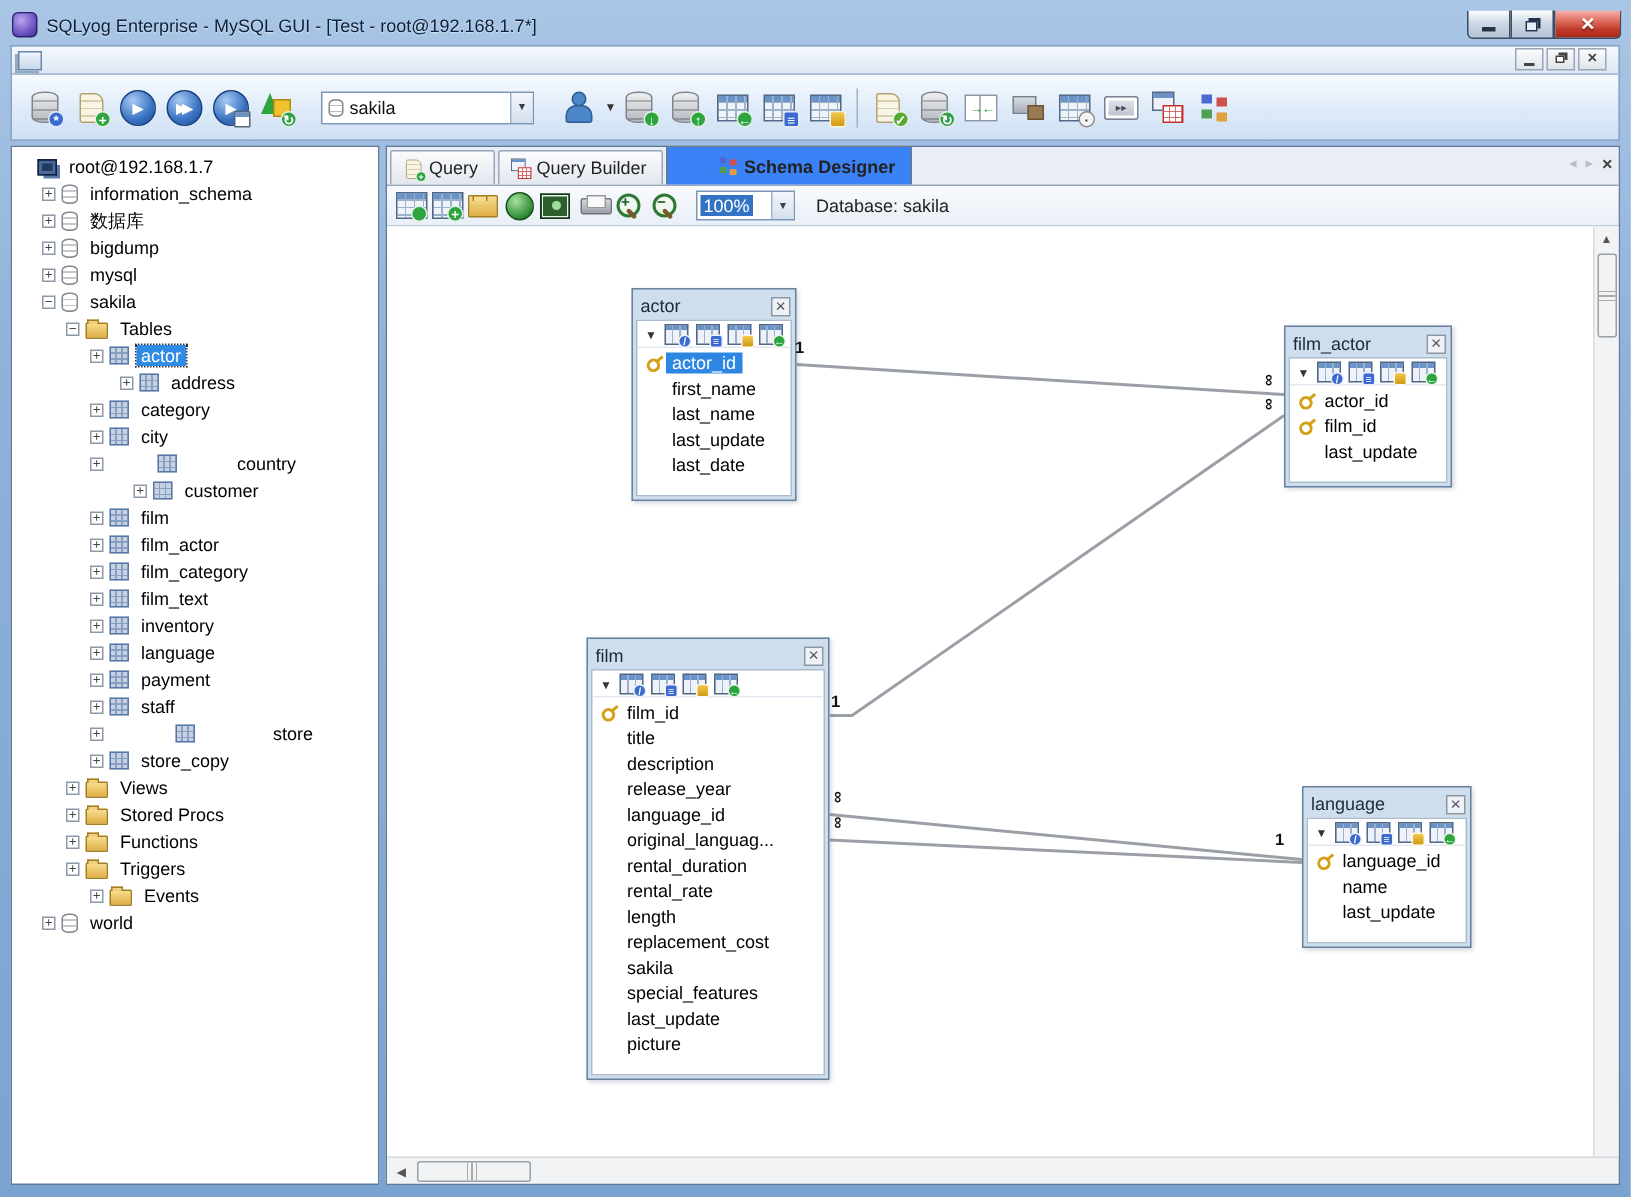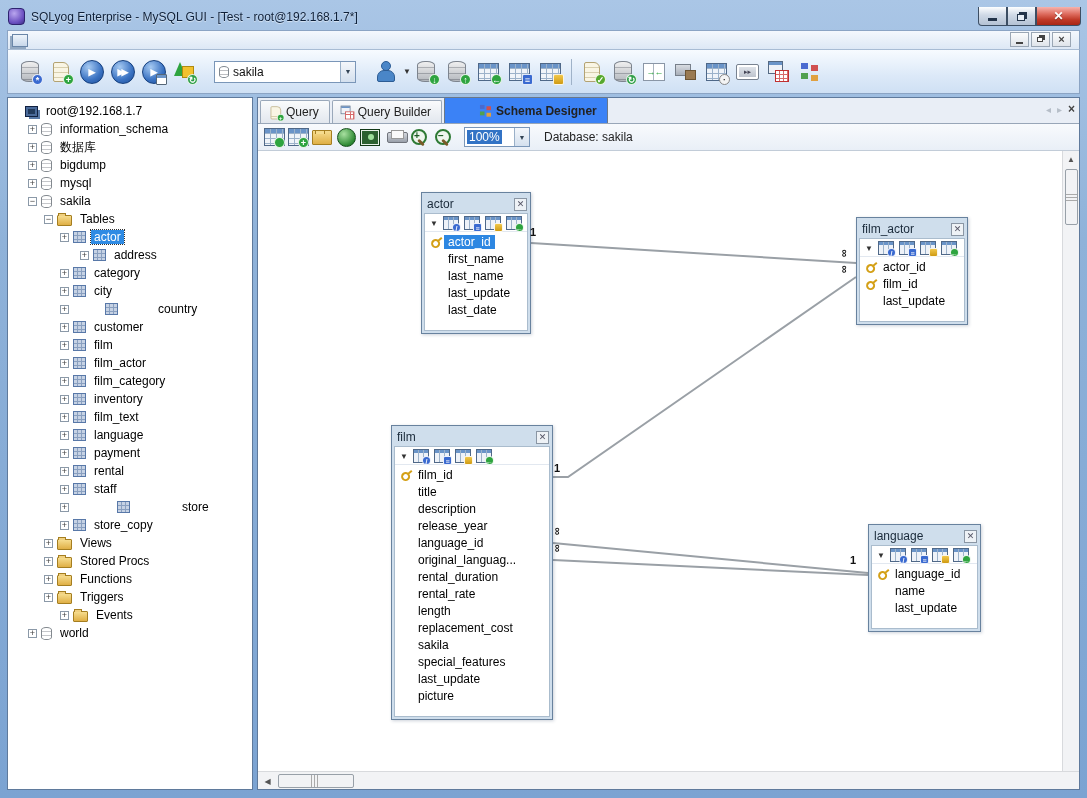--- a/index.html
+++ b/index.html
@@ -532,21 +532,21 @@
           <div class="tree-row" style="padding-left: 52px;">
             <span class="exp" data-exp="plus"></span>
             <span class="node-icon" data-icon="table"></span>
             <span class="tree-label">city</span>
           </div>
           <div class="tree-row" style="padding-left: 52px; gap: 32px;">
             <span class="exp" data-exp="plus"></span>
             <span class="node-icon" data-icon="table"></span>
             <span class="tree-label">country</span>
           </div>
-          <div class="tree-row" style="padding-left: 52px;">
+          <div class="tree-row" style="padding-left: 52px; margin-left: 29px;">
             <span class="exp" data-exp="plus"></span>
             <span class="node-icon" data-icon="table"></span>
             <span class="tree-label">customer</span>
           </div>
           <div class="tree-row" style="padding-left: 52px;">
             <span class="exp" data-exp="plus"></span>
             <span class="node-icon" data-icon="table"></span>
             <span class="tree-label">film</span>
           </div>
           <div class="tree-row" style="padding-left: 52px;">
@@ -555,41 +555,36 @@
             <span class="tree-label">film_actor</span>
           </div>
           <div class="tree-row" style="padding-left: 52px;">
             <span class="exp" data-exp="plus"></span>
             <span class="node-icon" data-icon="table"></span>
             <span class="tree-label">film_category</span>
           </div>
           <div class="tree-row" style="padding-left: 52px;">
             <span class="exp" data-exp="plus"></span>
             <span class="node-icon" data-icon="table"></span>
+            <span class="tree-label">film_text</span>
+          </div>
+          <div class="tree-row" style="padding-left: 52px;">
+            <span class="exp" data-exp="plus"></span>
+            <span class="node-icon" data-icon="table"></span>
             <span class="tree-label">inventory</span>
           </div>
           <div class="tree-row" style="padding-left: 52px;">
             <span class="exp" data-exp="plus"></span>
             <span class="node-icon" data-icon="table"></span>
-            <span class="tree-label">film_text</span>
-          </div>
-          <div class="tree-row" style="padding-left: 52px;">
-            <span class="exp" data-exp="plus"></span>
-            <span class="node-icon" data-icon="table"></span>
             <span class="tree-label">language</span>
           </div>
           <div class="tree-row" style="padding-left: 52px;">
             <span class="exp" data-exp="plus"></span>
             <span class="node-icon" data-icon="table"></span>
             <span class="tree-label">payment</span>
-          </div>
-          <div class="tree-row" style="padding-left: 52px;">
-            <span class="exp" data-exp="plus"></span>
-            <span class="node-icon" data-icon="table"></span>
-            <span class="tree-label">rental</span>
           </div>
           <div class="tree-row" style="padding-left: 52px;">
             <span class="exp" data-exp="plus"></span>
             <span class="node-icon" data-icon="table"></span>
             <span class="tree-label">staff</span>
           </div>
           <div class="tree-row" style="padding-left: 52px; gap: 44px;">
             <span class="exp" data-exp="plus"></span>
             <span class="node-icon" data-icon="table"></span>
             <span class="tree-label">store</span>

